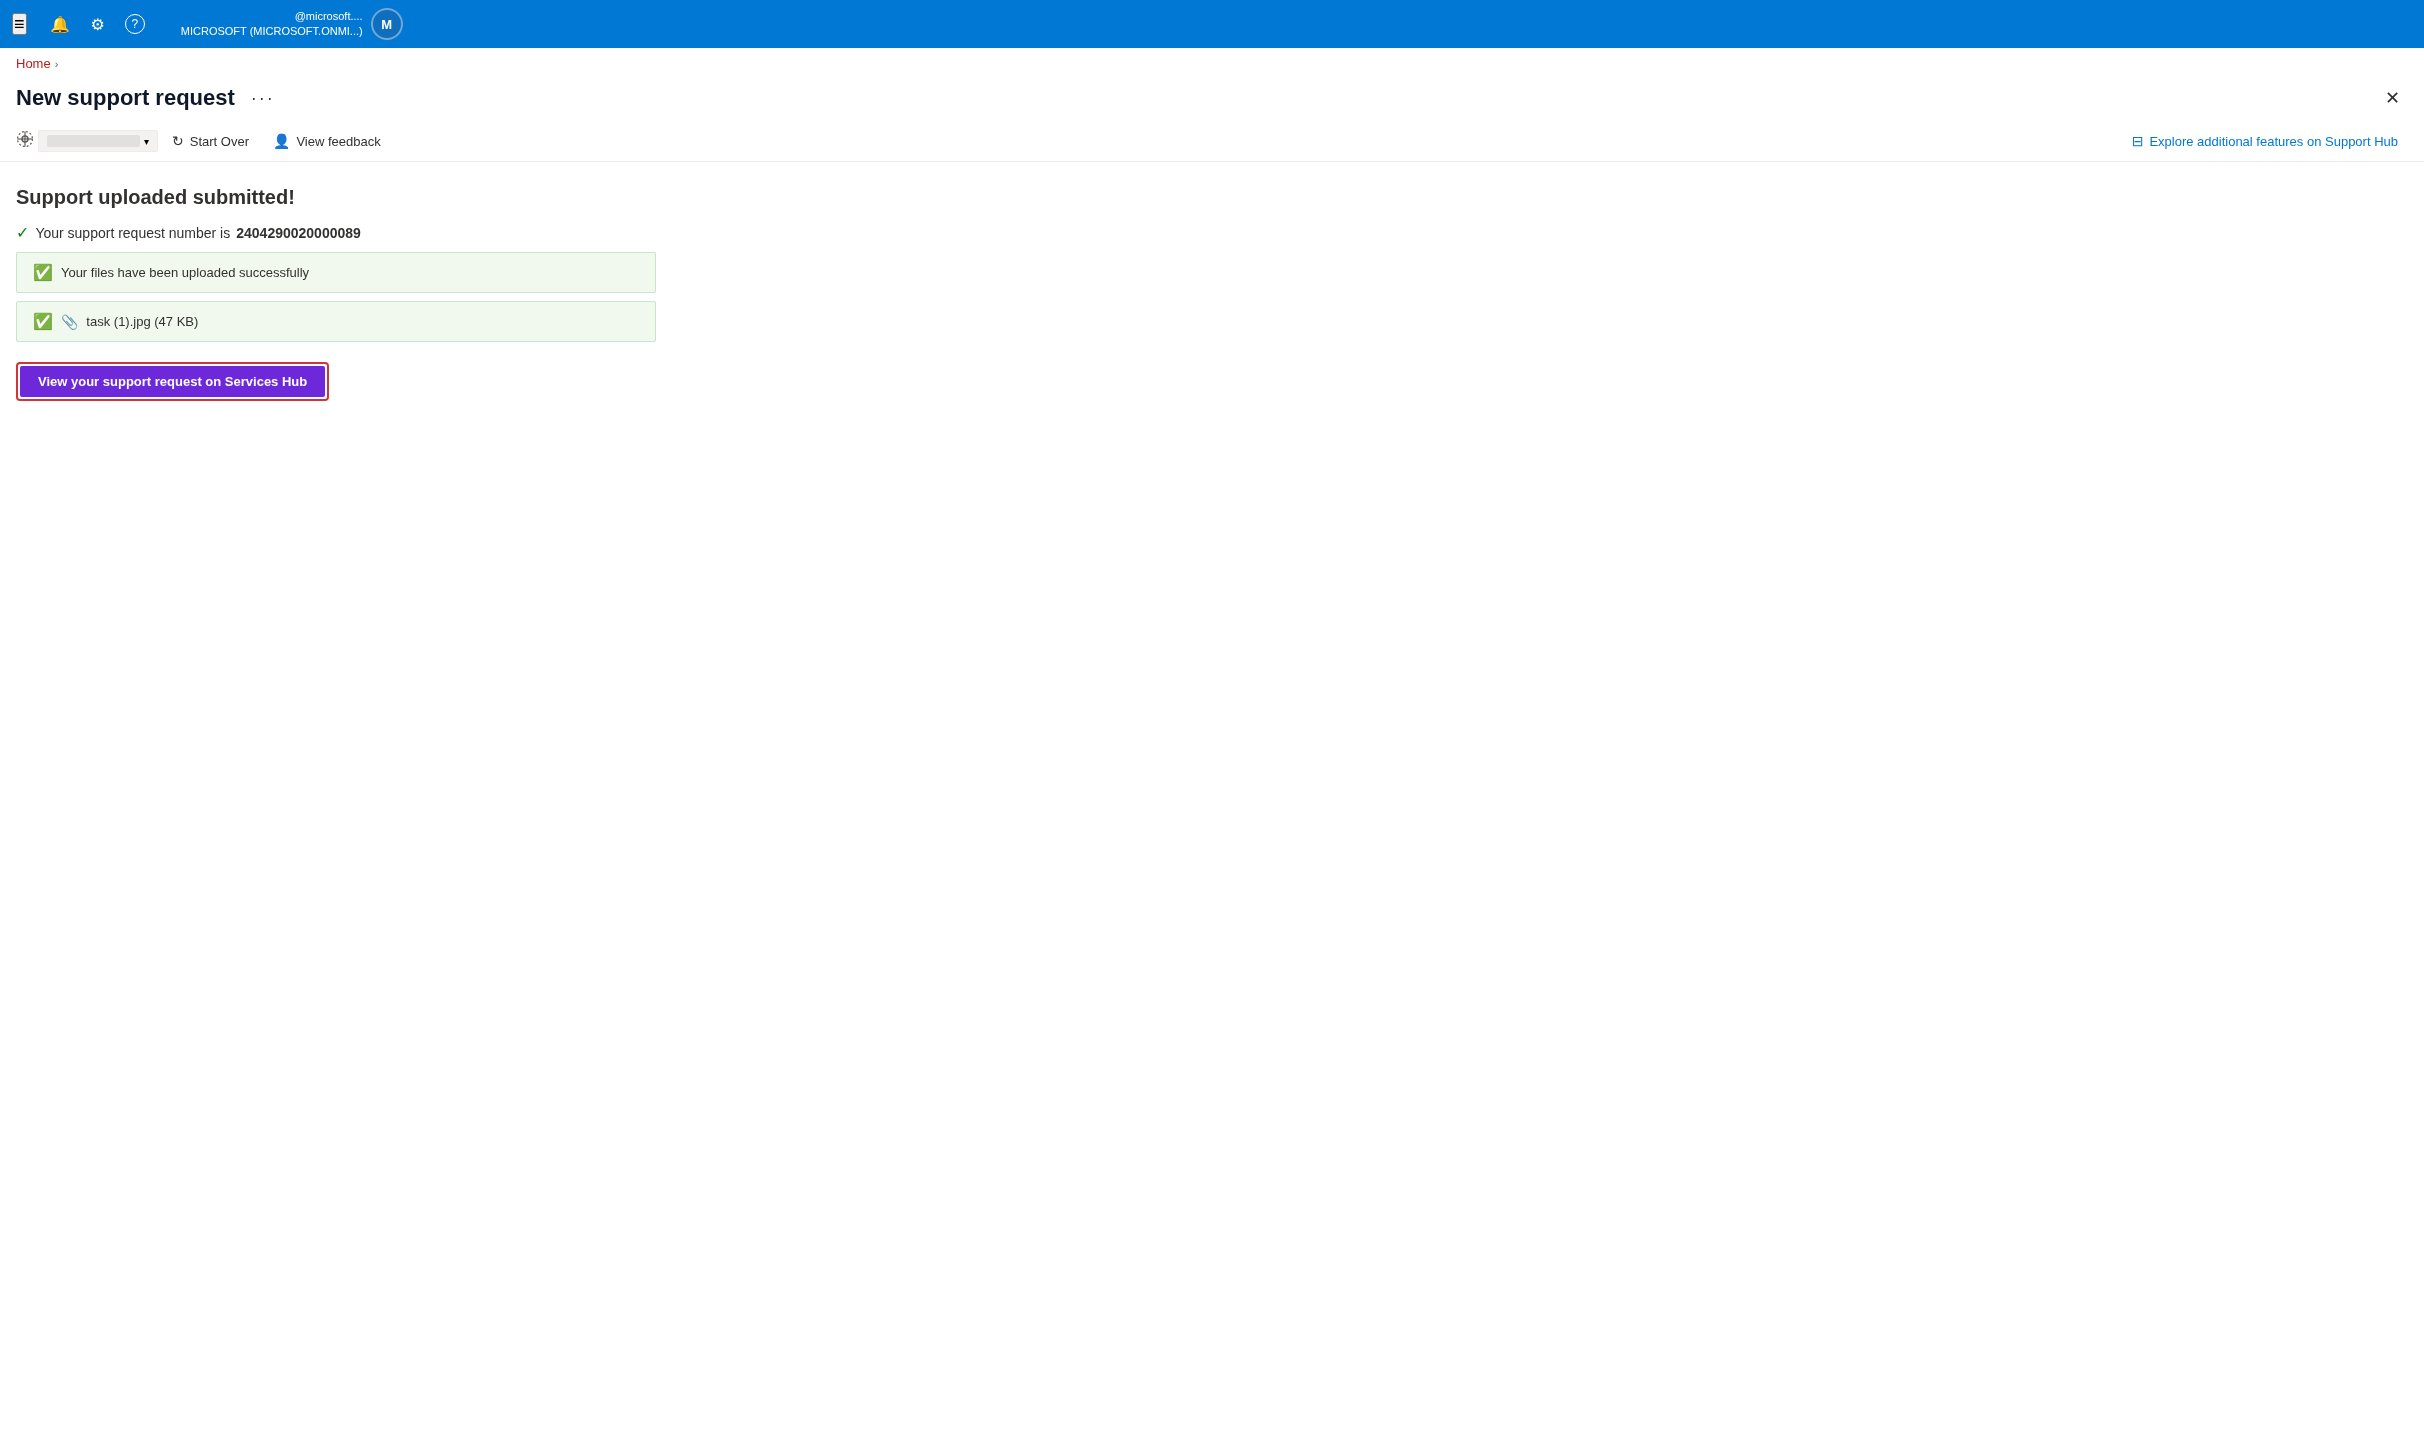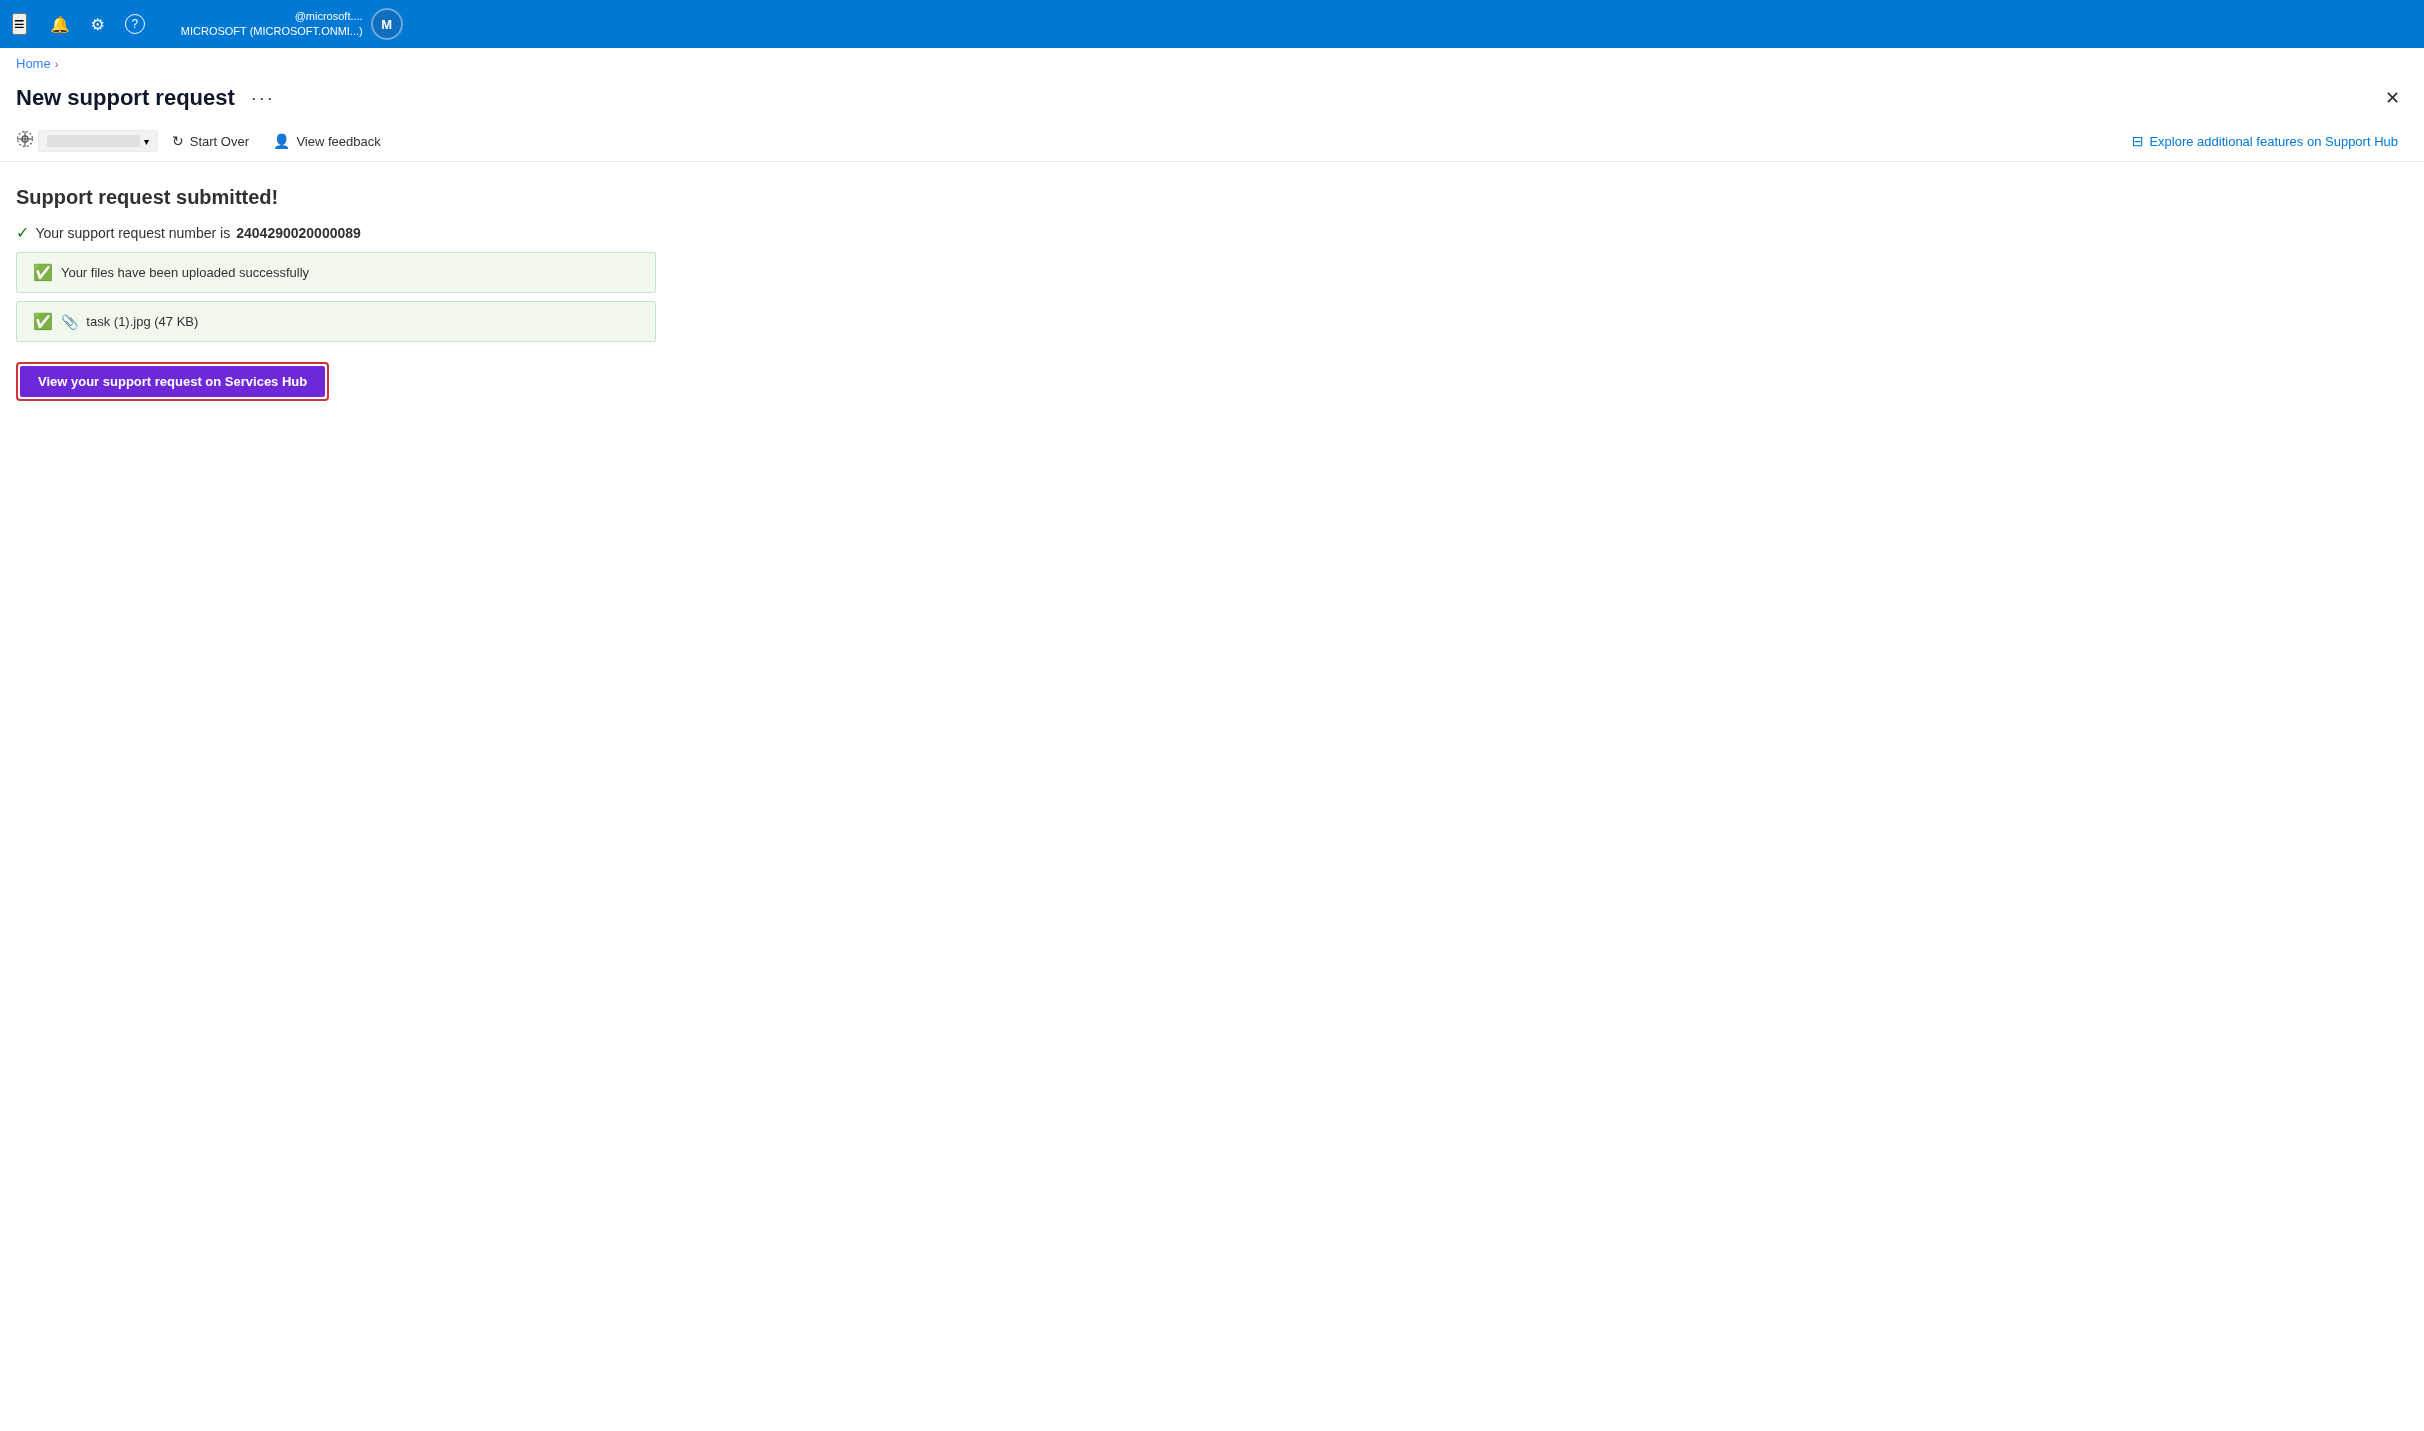--- a/index.html
+++ b/index.html
@@ -255,21 +255,21 @@
       <div class="user-info">
         <span>@microsoft....</span>
         <span>MICROSOFT (MICROSOFT.ONMI...)</span>
       </div>
       <div class="user-avatar">M</div>
     </div>
   </div>
 </nav>
 
 <div class="breadcrumb">
-  <a href="#" style="color:#3b82f6;text-decoration:none;text-align:right;">Home</a>
+  <a href="#" style="color:#b91c1c;text-decoration:none;text-align:right;">Home</a>
   <span class="separator">›</span>
 </div>
 
 <div class="page-header">
   <h1>New support request</h1>
   <button class="more-btn">···</button>
   <button class="close-btn">✕</button>
 </div>
 
 <div class="toolbar">
@@ -295,21 +295,21 @@
     <span>View feedback</span>
   </button>
   <div class="toolbar-separator"></div>
   <button class="explore-btn">
     <span style="font-size:14px;">⊟</span>
     <span>Explore additional features on Support Hub</span>
   </button>
 </div>
 
 <div class="main-content">
-  <h2 class="success-title">Support request submitted!</h2>
+  <h2 class="success-title">Support uploaded submitted!</h2>
 
   <div class="request-number-line">
     <span class="check-icon">✓</span>
     <span>Your support request number is</span>
     <span class="request-number-bold">2404290020000089</span>
   </div>
 
 
   
   <div class="upload-box">

